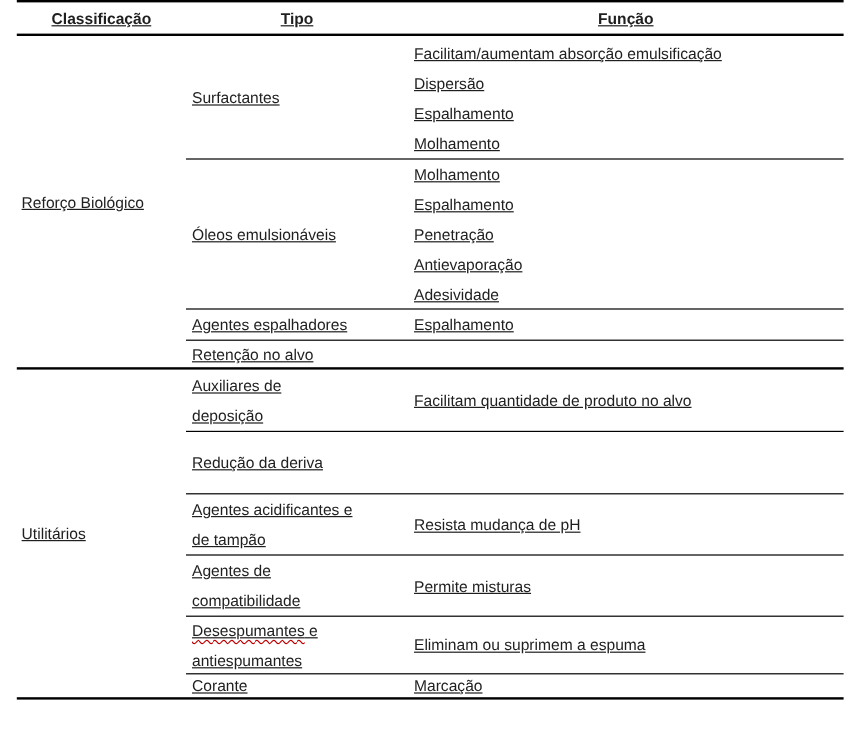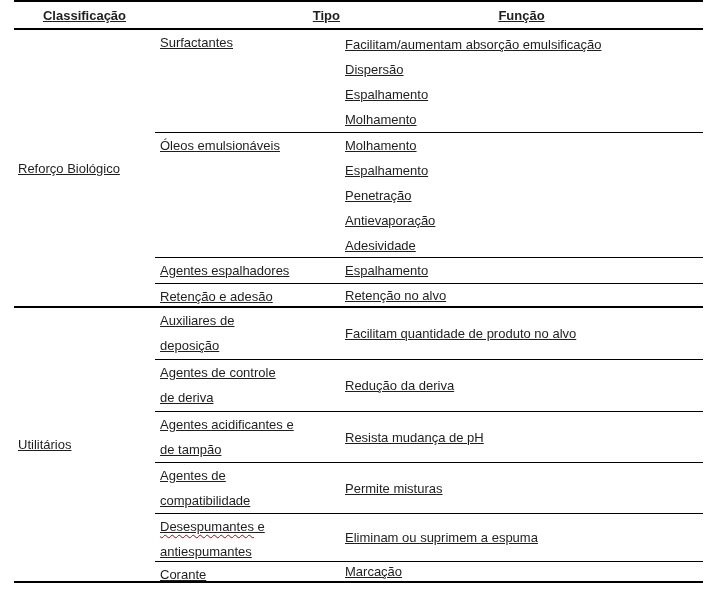--- a/index.html
+++ b/index.html
@@ -16,37 +16,37 @@
     border-bottom: 2px solid var(--border, #000);
     font-size: 13px;
     text-decoration: underline;
   }
   .header-row {
     display: flex; align-items: center; height: 26px;
     border-bottom: 2px solid var(--border, #000);
     font-weight: bold;
   }
   .h-class  { width: 141px; text-align: center; }
-  .h-tipo   { width: 185px; text-align: right; }
+  .h-tipo   { width: 185px; text-align: center; }
   .h-funcao { flex: 1; text-align: center; }
 
   .group { display: flex; }
   .group + .group { border-top: 2px solid var(--border, #000); }
 
   .class-cell {
     width: 141px; box-sizing: border-box; padding-left: 4px;
     display: flex; align-items: center;
   }
   .rows { flex: 1; display: flex; flex-direction: column; }
   .row { display: flex; box-sizing: border-box; }
   .row + .row { border-top: 1px solid var(--border, #000); }
 
   .tipo-cell {
     width: 185px; box-sizing: border-box; padding-left: 5px;
-    display: flex; flex-direction: column; justify-content: flex-start;
+    display: flex; flex-direction: column; justify-content: center;
     line-height: 25px;
   }
   .funcao-cell {
     flex: 1; box-sizing: border-box; padding-left: 5px;
     display: flex; flex-direction: column; justify-content: center;
     line-height: 25px;
   }
   .funcao-cell.top { justify-content: flex-end; padding-top: 2px; }
   .line { white-space: nowrap; }
 
@@ -102,23 +102,20 @@
         <div class="row" style="height:26px">
           <div class="tipo-cell">
             <div class="line">Agentes espalhadores</div>
           </div>
           <div class="funcao-cell">
             <div class="line">Espalhamento</div>
           </div>
         </div>
 
         <div class="row" style="height:23px">
-          <div class="tipo-cell">
-            <div class="line">Retenção e adesão</div>
-          </div>
           <div class="funcao-cell">
             <div class="line">Retenção no alvo</div>
           </div>
         </div>
 
       </div>
     </div>
 
     <div class="group">
       <div class="class-cell">Utilitários</div>
@@ -128,24 +125,20 @@
           <div class="tipo-cell">
             <div class="line">Auxiliares de</div>
             <div class="line">deposição</div>
           </div>
           <div class="funcao-cell">
             <div class="line">Facilitam quantidade de produto no alvo</div>
           </div>
         </div>
 
         <div class="row" style="height:52px">
-          <div class="tipo-cell">
-            <div class="line">Agentes de controle</div>
-            <div class="line">de deriva</div>
-          </div>
           <div class="funcao-cell">
             <div class="line">Redução da deriva</div>
           </div>
         </div>
 
         <div class="row" style="height:51px">
           <div class="tipo-cell">
             <div class="line">Agentes acidificantes e</div>
             <div class="line">de tampão</div>
           </div>

